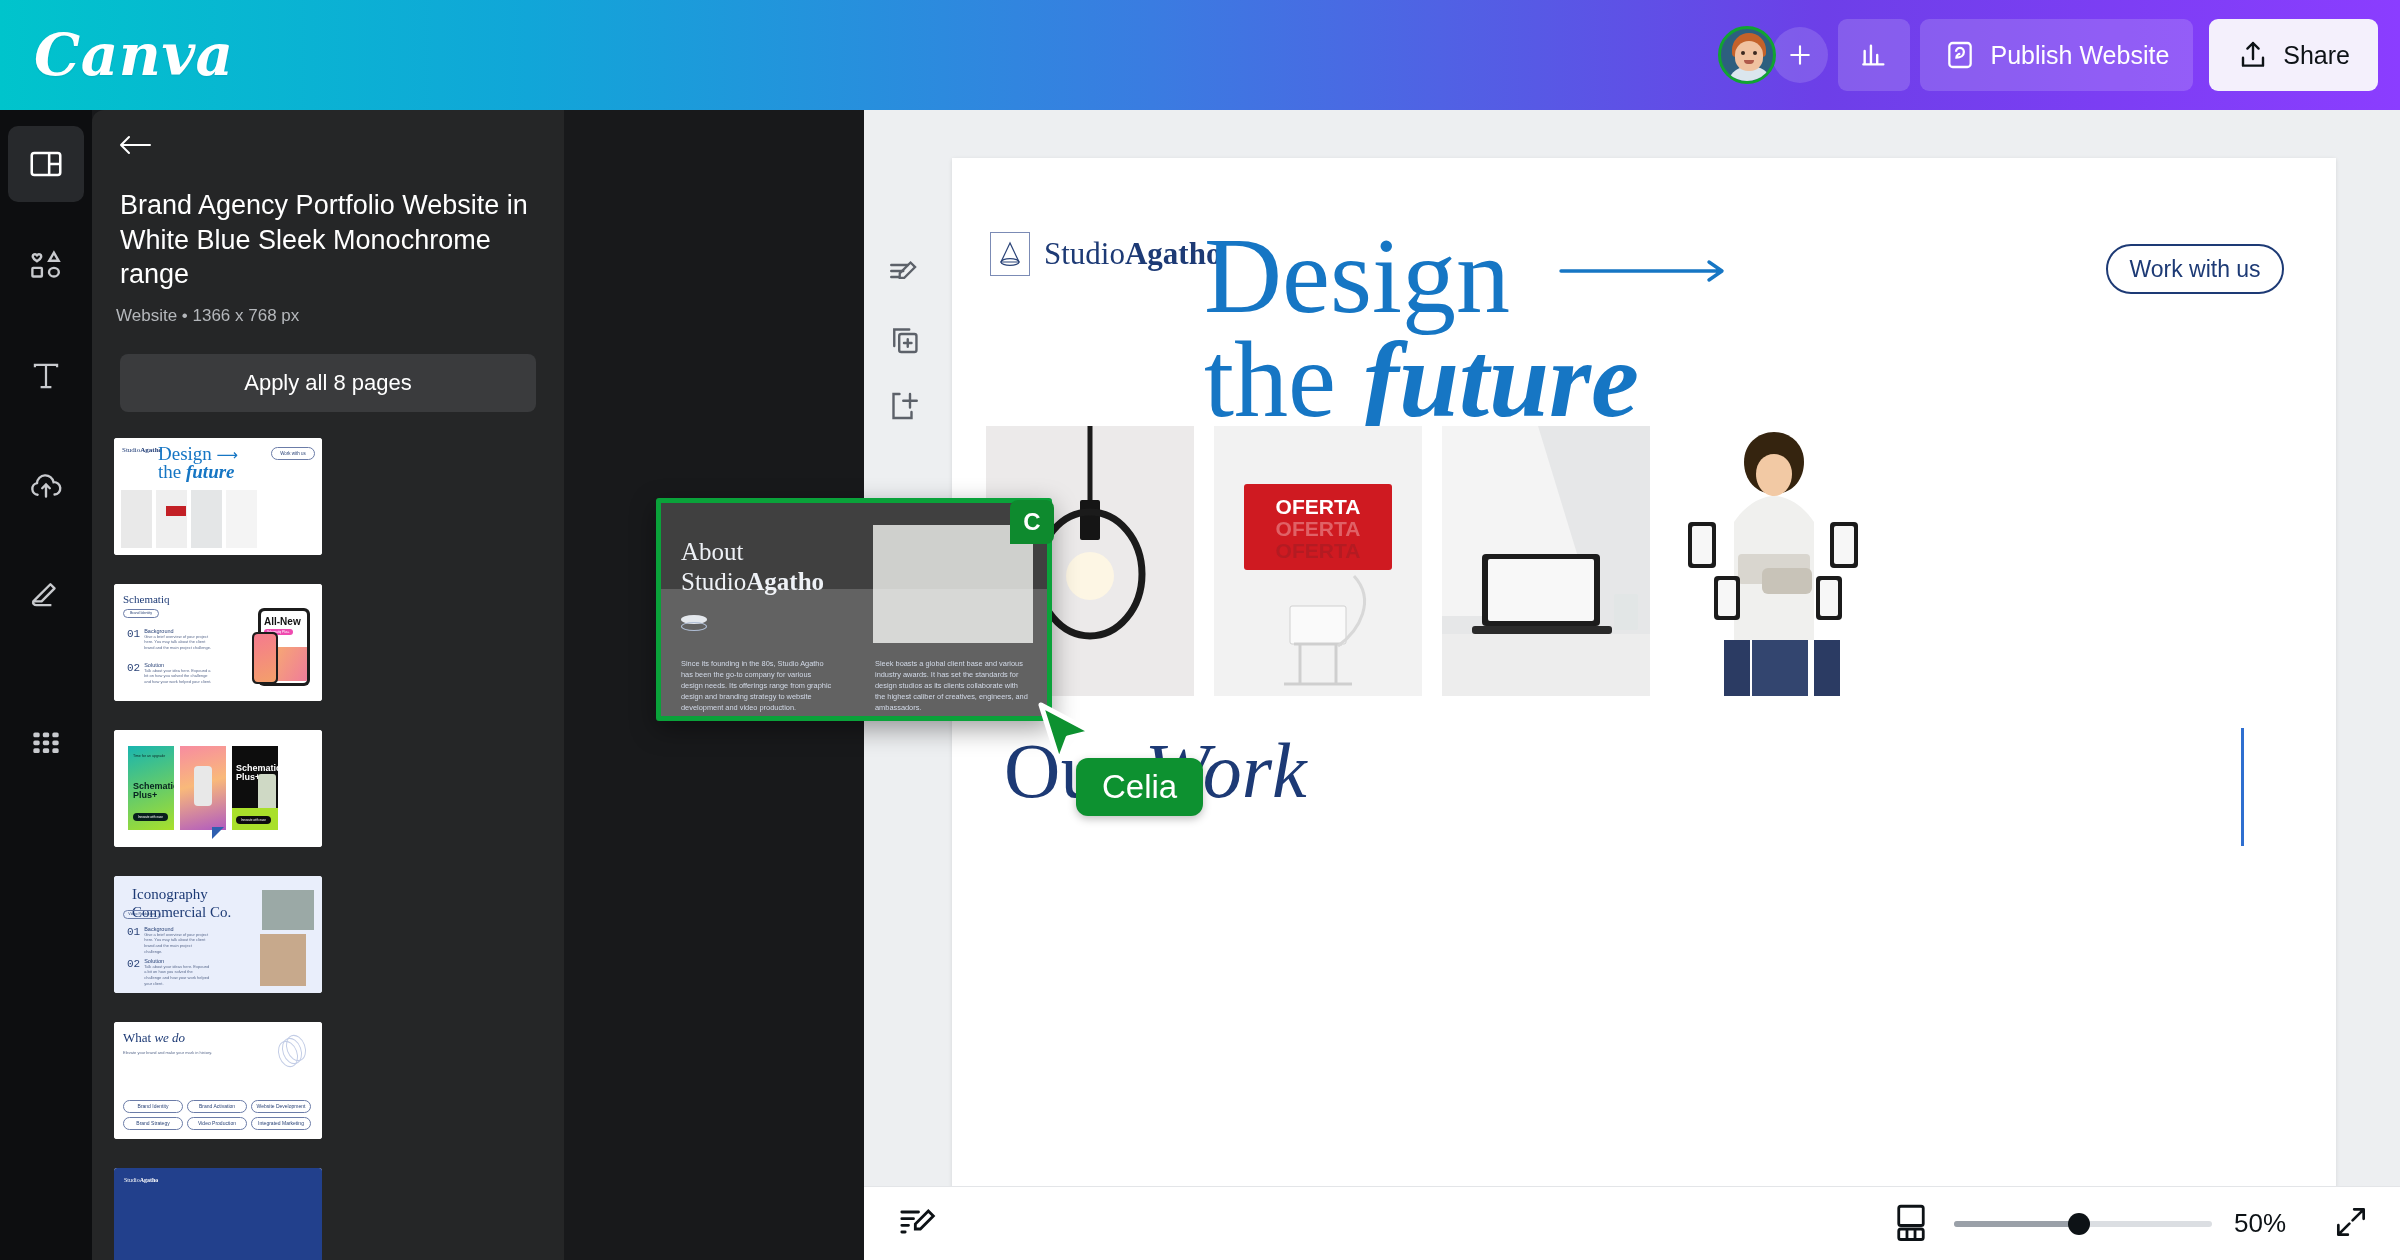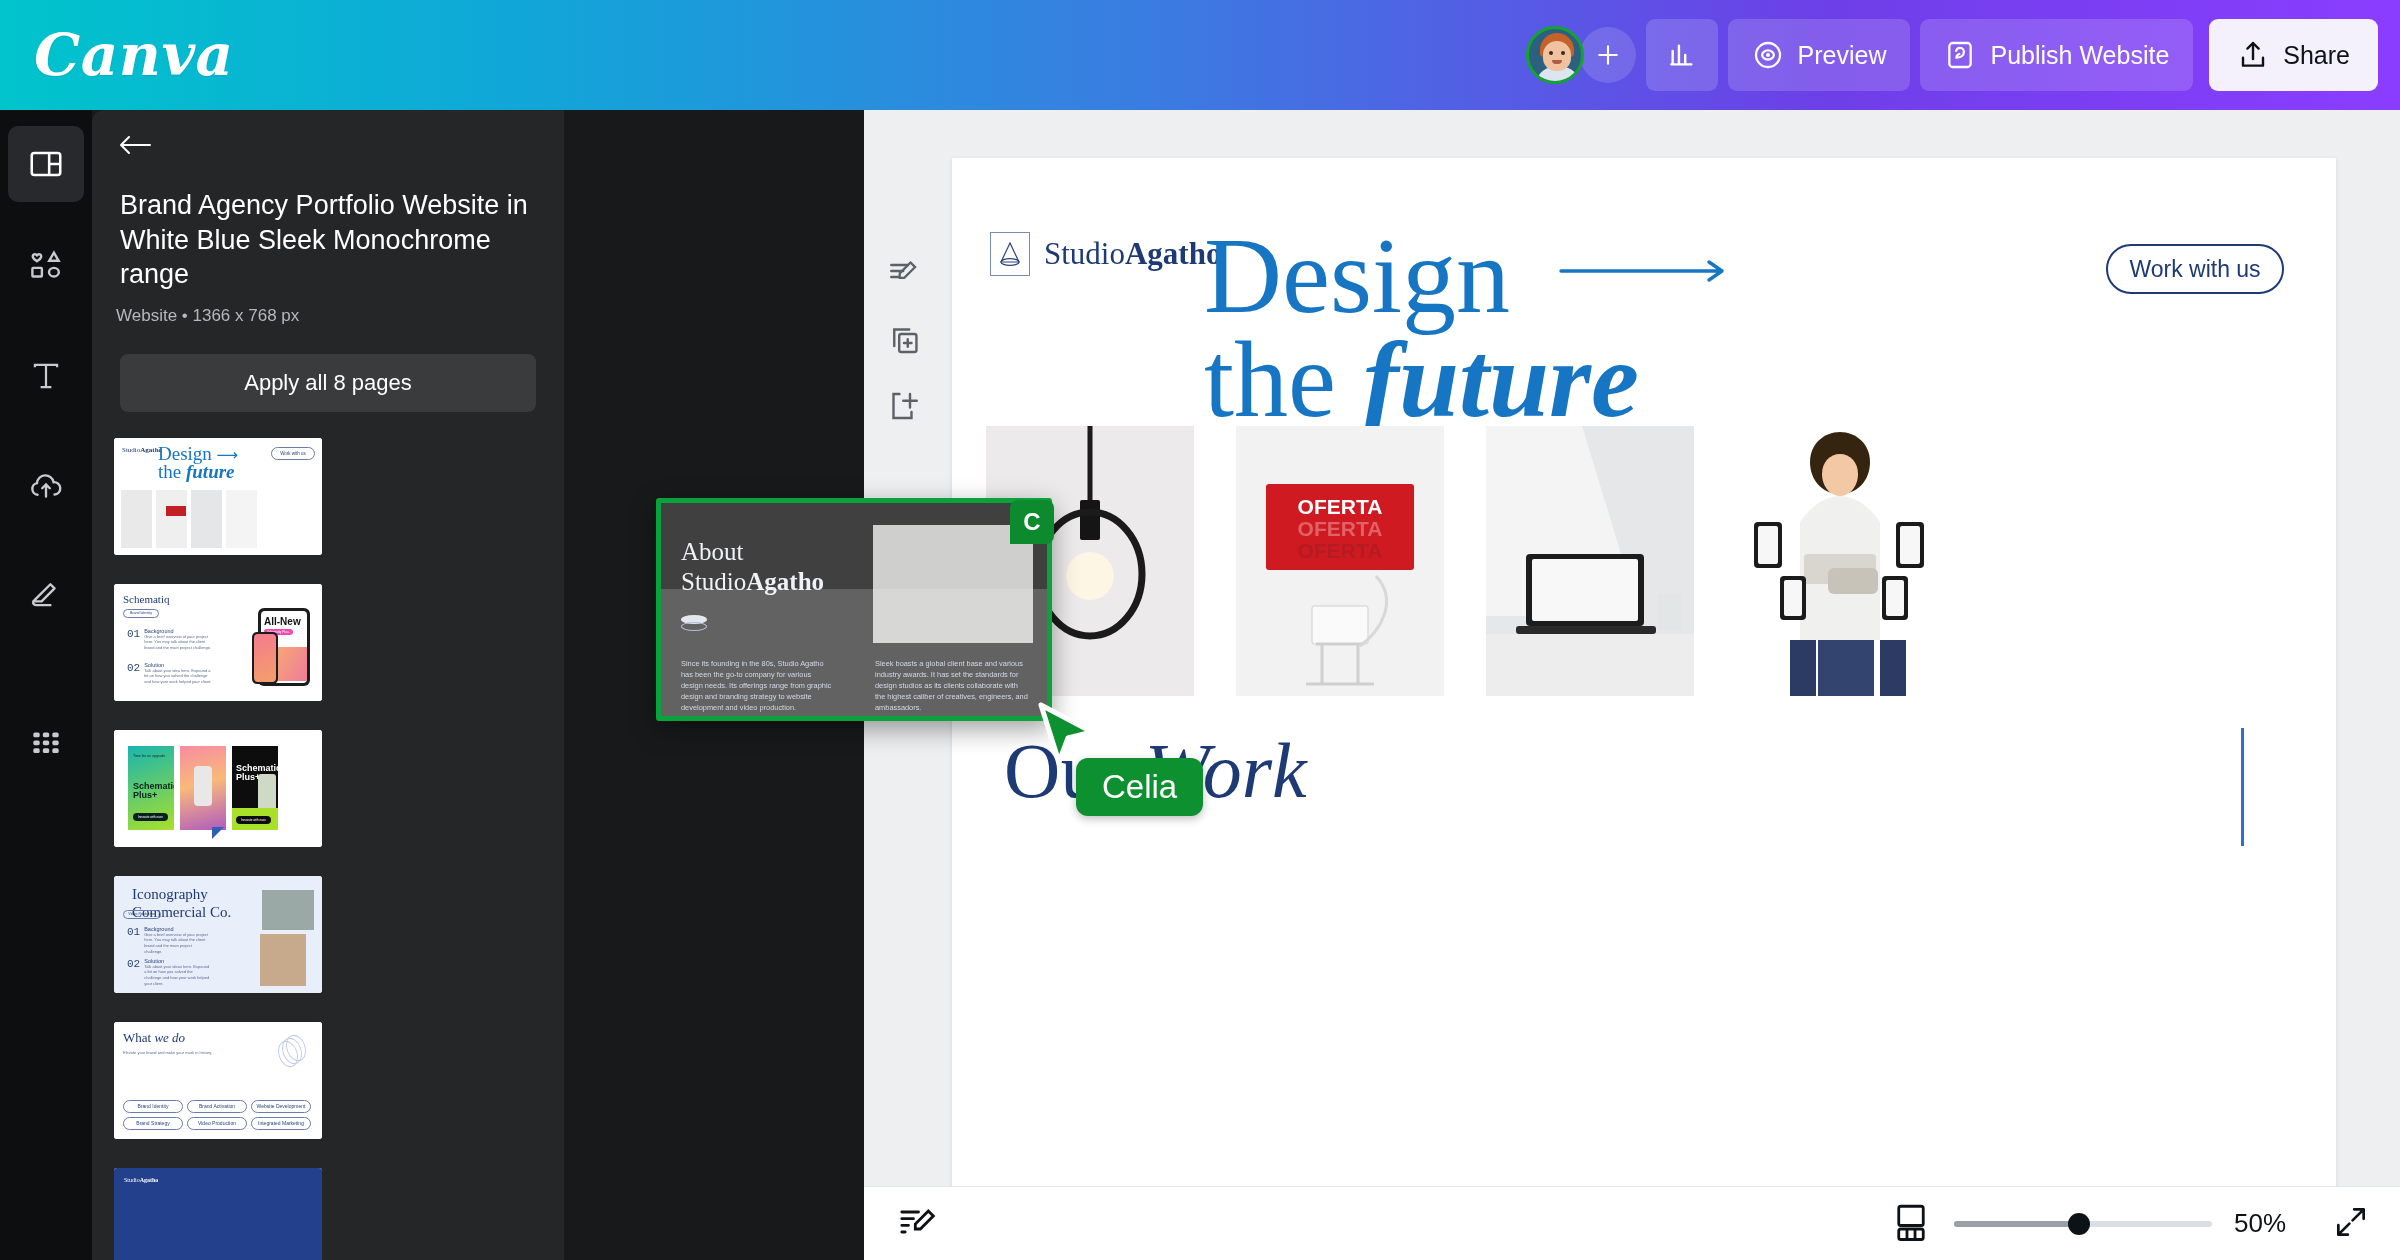--- a/index.html
+++ b/index.html
@@ -144,21 +144,21 @@
   .c-title .l2 { font-size: 108px; }
   .c-title .l2 i { font-weight: 700; font-style: italic; }
   .arrow-long {
     display: inline-block; vertical-align: 28px; margin-left: 22px;
   }
   .c-cta {
     position: absolute; right: 52px; top: 86px; width: 178px; height: 50px;
     border: 2px solid #1d3a75; border-radius: 26px; color: #1d3a75;
     display: flex; align-items: center; justify-content: center; font-size: 23px; cursor: pointer;
   }
-  .c-gallery { position: absolute; left: 34px; top: 268px; display: flex; gap: 42px; }
+  .c-gallery { position: absolute; left: 34px; top: 268px; display: flex; gap: 20px; }
   .gcell { width: 208px; height: 270px; position: relative; overflow: hidden; }
   .g1 { background: #ececec; }
   .g2 { background: #f3f3f3; }
   .g3 { background: linear-gradient(130deg,#e8e8e8 0%,#f6f6f6 45%,#dcdcdc 100%); }
   .g4 { background: #fff; }
   .c-ourwork {
     position: absolute; left: 52px; top: 568px; font-family: "Liberation Serif", serif;
     font-size: 78px; color: #1d3a75;
   }
   .c-ourwork i { font-style: italic; }
@@ -215,28 +215,20 @@
           </svg>
         </div>
       </div>
 
       <div class="hbtn icon-only">
         <svg width="32" height="32" viewBox="0 0 24 24" fill="none" stroke="#fff" stroke-width="1.8" stroke-linecap="round">
           <path d="M5 19V9M9.7 19V5M14.4 19v-7M19 19h-15"></path>
         </svg>
       </div>
 
-      <div class="hbtn">
-        <svg width="32" height="32" viewBox="0 0 24 24" fill="none" stroke="#fff" stroke-width="1.7">
-          <circle cx="12" cy="12" r="9"></circle>
-            <ellipse cx="12" cy="12" rx="4.4" ry="3.4"></ellipse>
-            <circle cx="12" cy="12" r="1.5" fill="#fff" stroke="none"></circle>
-        </svg>
-        <span>Preview</span>
-      </div>
 
       <div class="hbtn">
         <svg width="32" height="32" viewBox="0 0 24 24" fill="none" stroke="#fff" stroke-width="1.7">
           <rect x="4" y="3" width="16" height="18" rx="2.5"></rect>
           <path d="M9 9.5c0-1.6 1.3-2.8 2.9-2.8 1.7 0 3 1.3 3 3 0 2.6-2.4 4.3-5.6 4.3 0-1.6 1.3-2.8 2.9-2.8"></path>
         </svg>
         <span>Publish Website</span>
       </div>
 
       <div class="share-btn">

